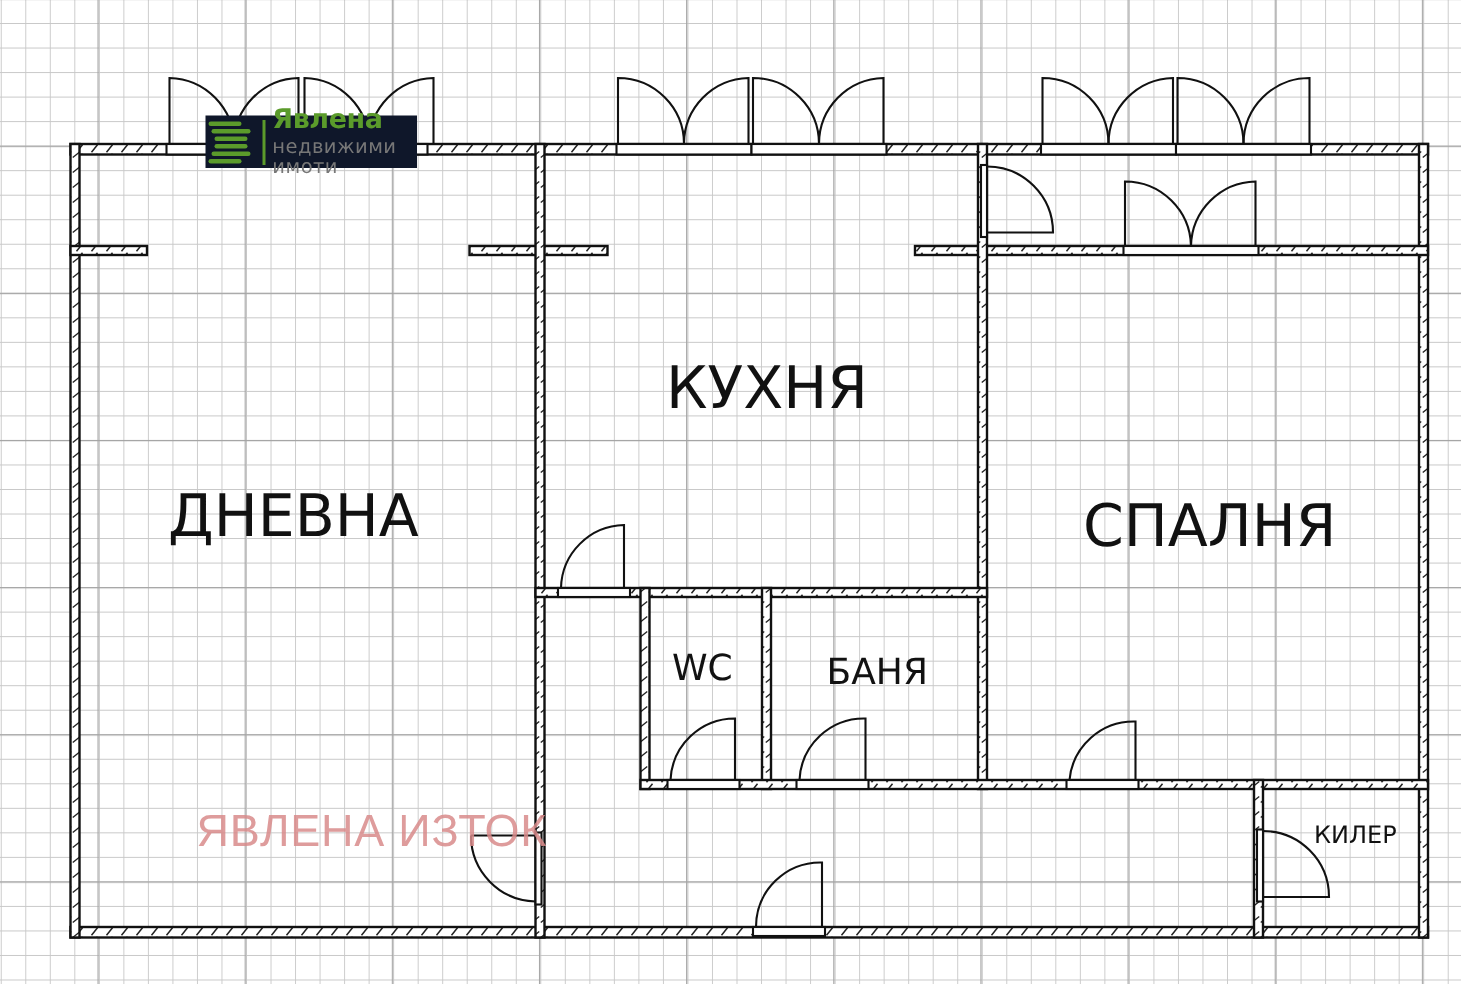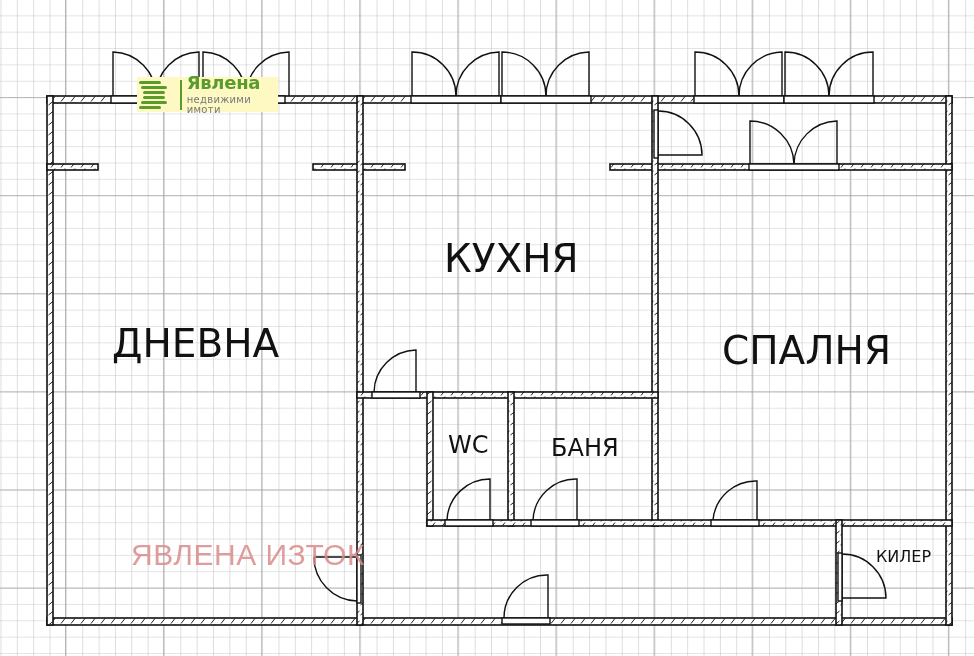--- a/index.html
+++ b/index.html
@@ -1,27 +1,27 @@
 <!DOCTYPE html>
 <html><head>
 <meta charset="utf-8">
 <style>
   html, body { margin: 0; padding: 0; background: #ffffff; }
   body { width: 974px; height: 656px; overflow: hidden; position: relative; font-family: "DejaVu Sans", sans-serif; }
   #plan { position: absolute; left: 0; top: 0; width: 974px; height: 656px; }
   .room-label { font-family: "DejaVu Sans", sans-serif; fill: #111; }
   .door-leaf { fill: none; stroke: #111; stroke-width: 1.4; }
   .door-sill { fill: #ffffff; stroke: #111; stroke-width: 1.4; }
-  .logo { position: absolute; left: 137px; top: 77px; width: 141px; height: 35px; background: #fef9c3; display: flex; align-items: center; }
+  .logo { position: absolute; left: 137px; top: 77px; width: 141px; height: 35px; background: #0f172a; display: flex; align-items: center; }
   .logo-mark { width: 30px; height: 30px; margin-left: 2px; position: relative; }
   .logo-mark span { position: absolute; left: 0; height: 3px; background: #5b9b2b; border-radius: 2px; }
   .logo-divider { width: 2px; height: 30px; background: #5b9b2b; margin: 0 5px 0 14px; }
   .logo-text { display: flex; flex-direction: column; line-height: 1; }
   .logo-name { color: #5b9b2b; font-family: "DejaVu Sans", sans-serif; font-weight: bold; font-size: 18px; letter-spacing: -0.3px; }
-  .logo-sub { color: #777; font-family: "DejaVu Sans", sans-serif; font-size: 10px; margin-top: 3px; letter-spacing: 0.3px; }
+  .logo-sub { color: #777; font-family: "DejaVu Sans", sans-serif; font-size: 13px; margin-top: 3px; letter-spacing: 0.3px; }
   .watermark { position: absolute; left: 131px; top: 538px; color: #d98b8b; font-family: "Liberation Sans", sans-serif; font-weight: normal; font-size: 30px; opacity: 0.85; letter-spacing: 0.5px; white-space: nowrap; }
 </style>
 </head>
 <body>
 
 <svg id="plan" viewBox="0 0 974 656" xmlns="http://www.w3.org/2000/svg">
   <defs>
     <pattern id="minorGrid" x="0.5" y="-1" width="16.35" height="16.35" patternUnits="userSpaceOnUse">
       <path d="M16.35 0 L0 0 L0 16.35" fill="none" stroke="#c8c8c8" stroke-width="1.2"></path>
     </pattern>

